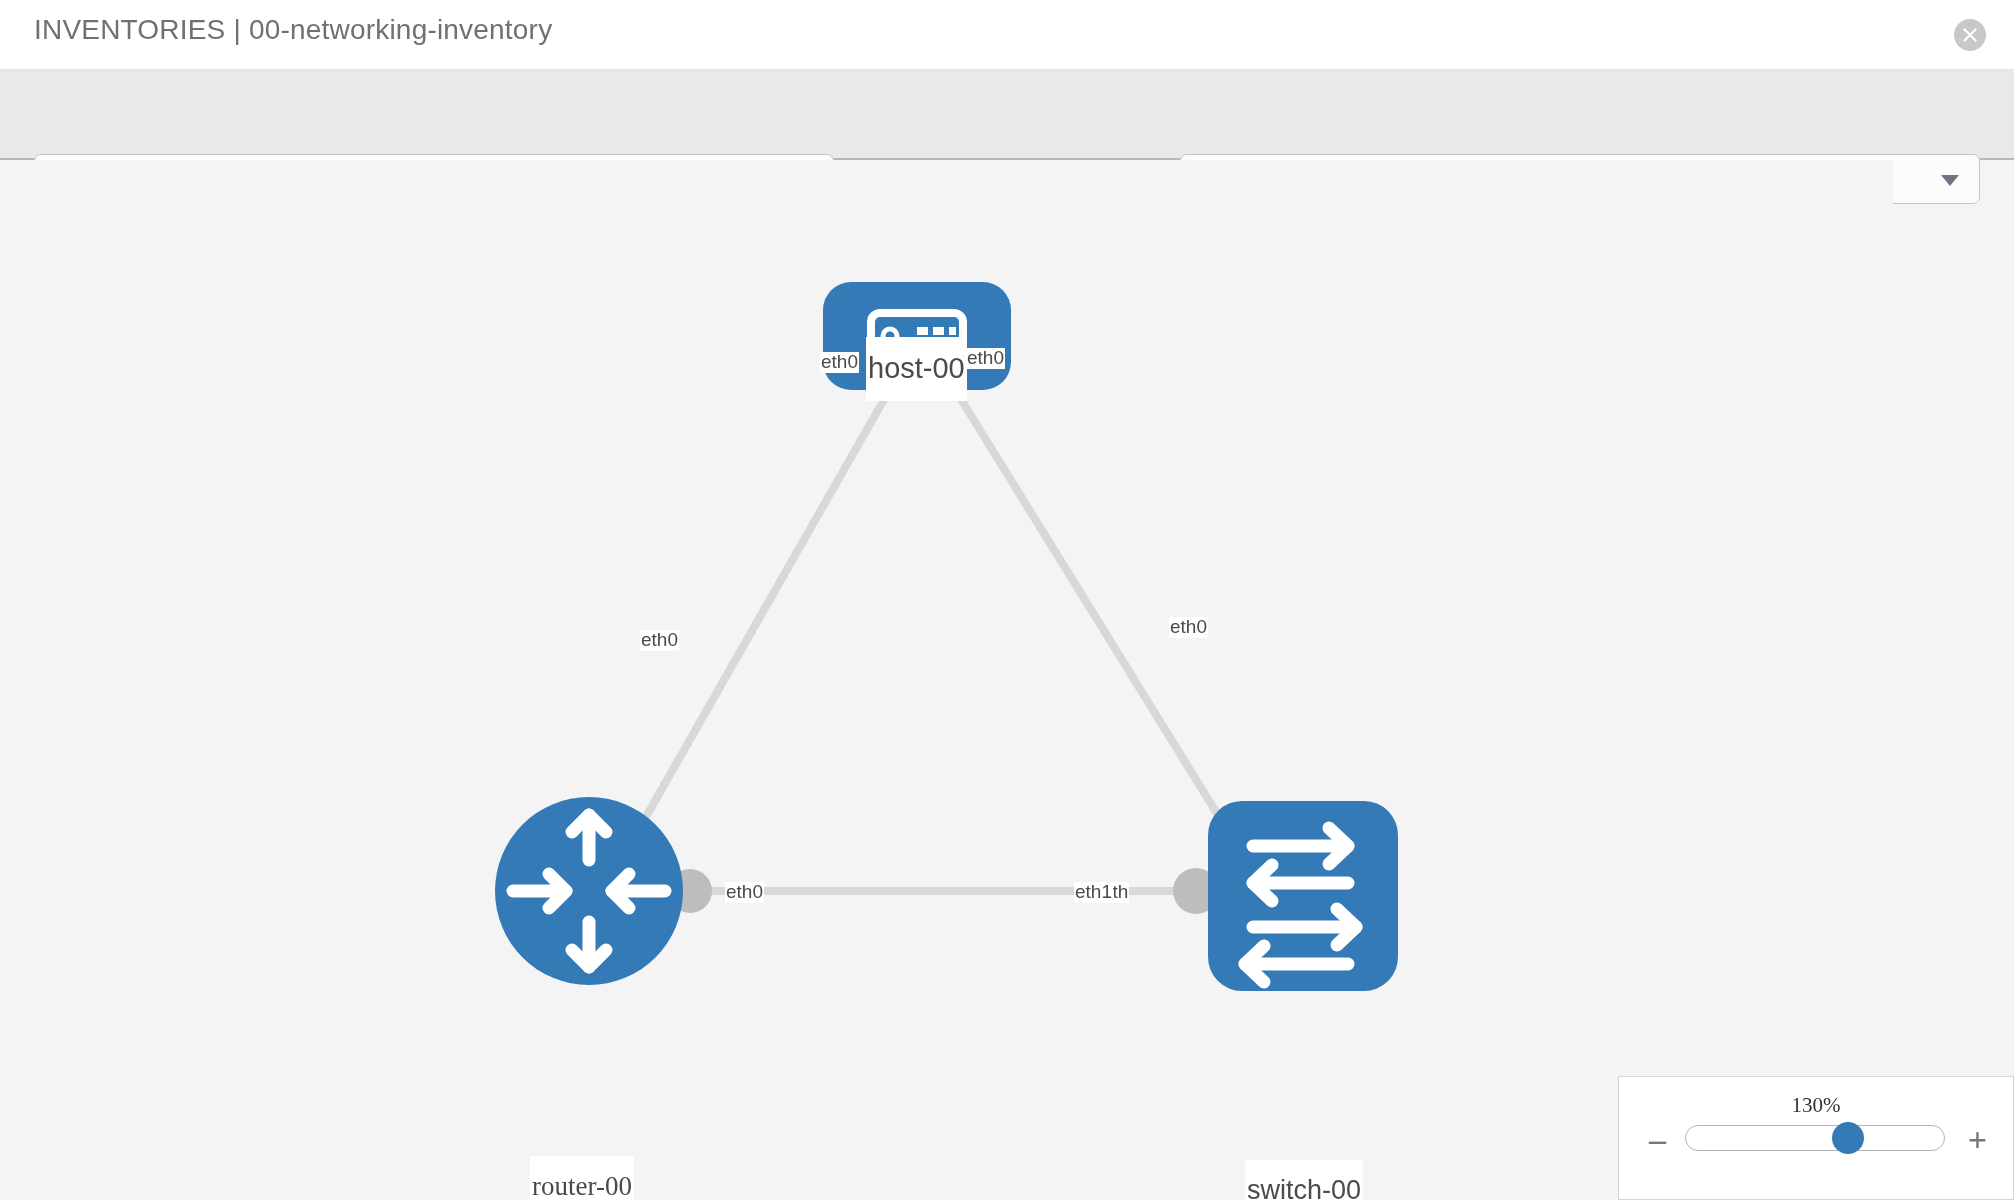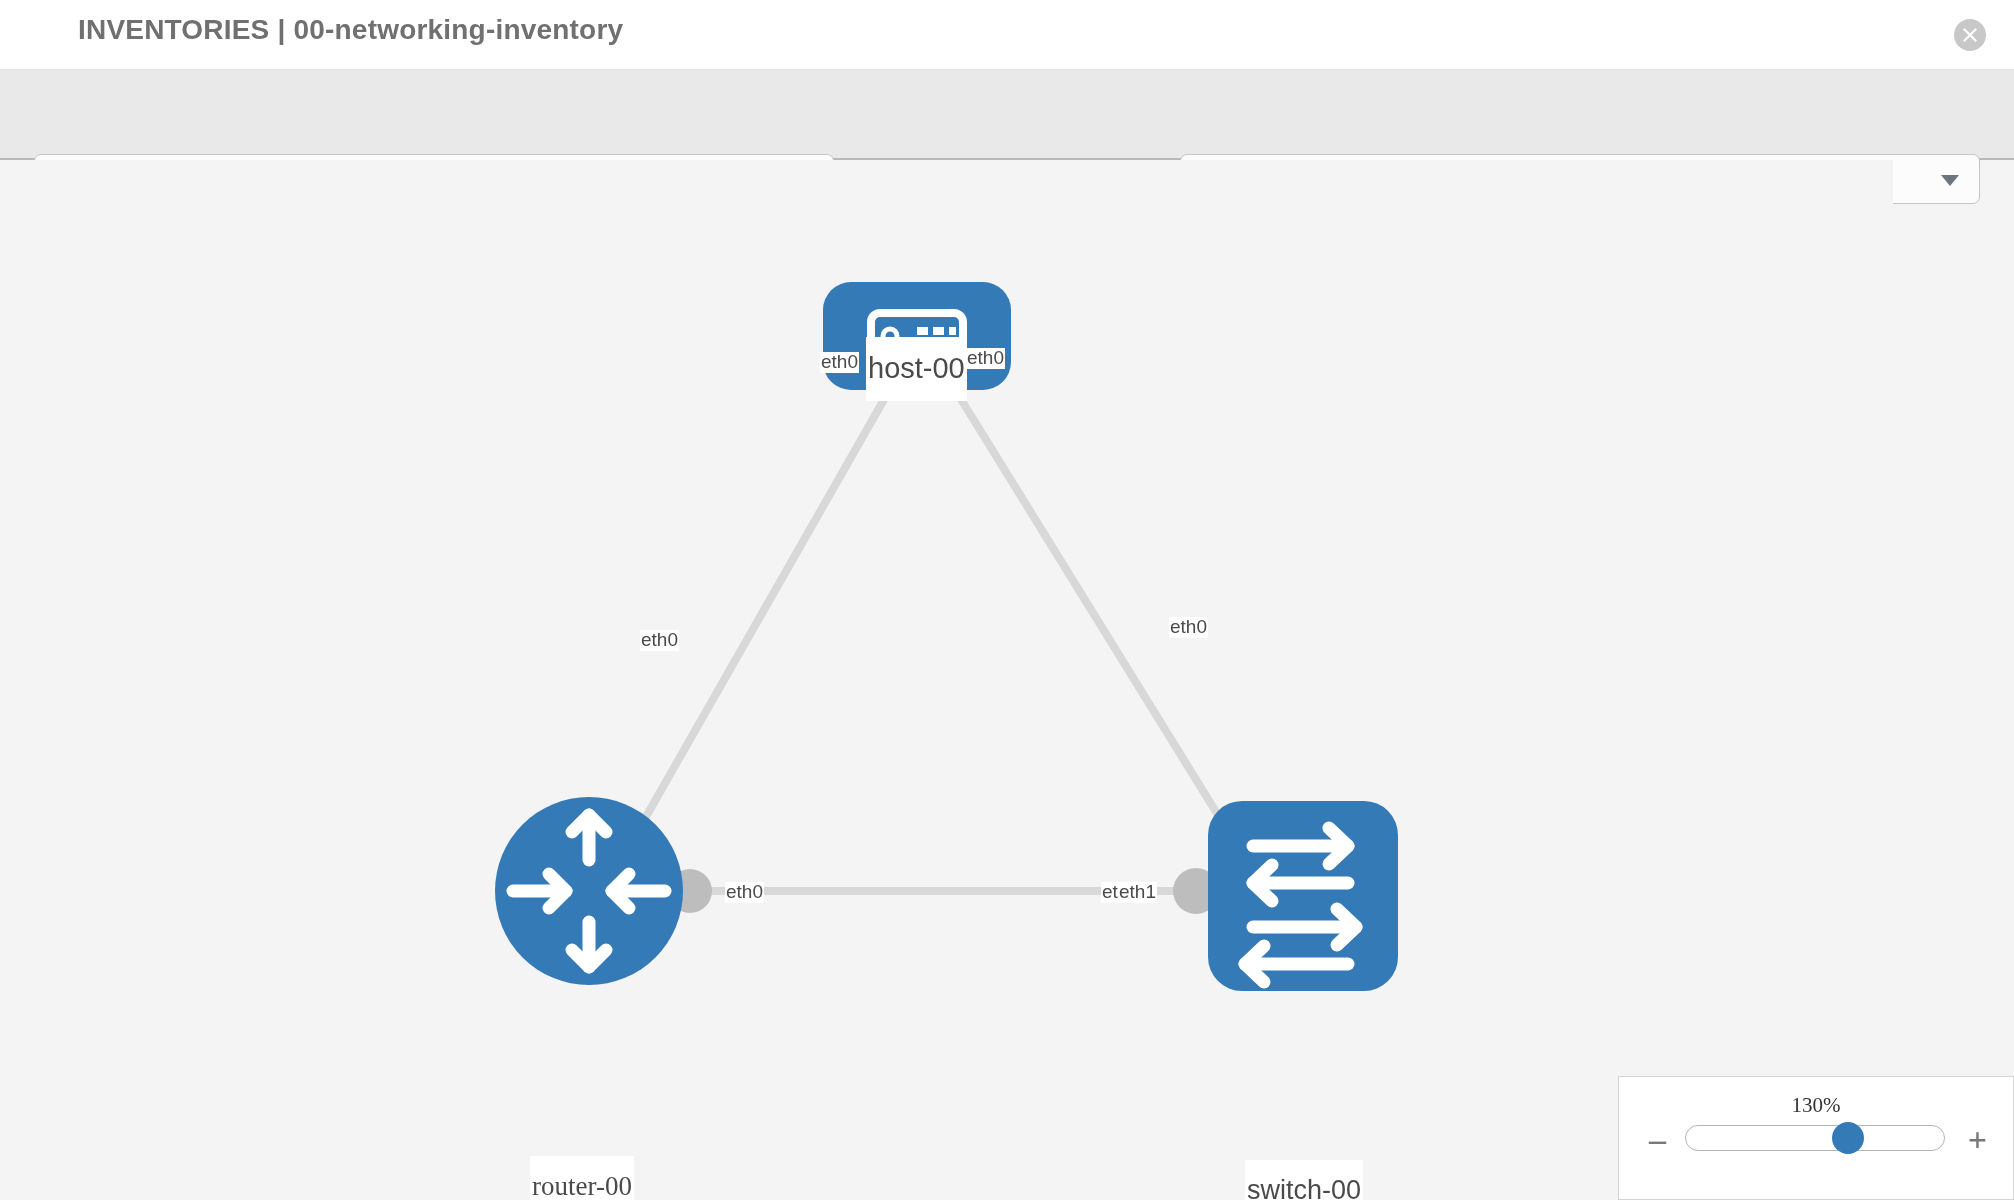--- a/index.html
+++ b/index.html
@@ -25,25 +25,24 @@
     width: 2014px;
     height: 70px;
     background: #ffffff;
     border-bottom: 1px solid #e2e2e2;
   }
   .header-title {
     position: absolute;
     left: 34px;
     top: 14px;
     font-size: 28px;
-    font-weight: bold;
+    font-weight: normal;
     color: #707070;
     letter-spacing: 0.2px;
     white-space: nowrap;
-    margin-left: 44px;
   }
   .close-btn {
     position: absolute;
     right: 28px;
     top: 19px;
     width: 32px;
     height: 32px;
     border-radius: 50%;
     background: #c8c8c8;
     cursor: pointer;
@@ -300,21 +299,21 @@
     <div class="node-label" style="left:866px; top:177px; font-size:29px;">host-00</div>
     <div class="edge-label" style="left:966px; top:188px;">eth0</div>
 
     <div class="edge-label" style="left:640px; top:470px;">eth0</div>
 
     <div class="edge-label" style="left:1169px; top:457px;">eth0</div>
 
     <div class="edge-label" style="left:725px; top:722px;">eth0</div>
 
     <div class="edge-label" style="left:1101px; top:722px;">eth</div>
-    <div class="edge-label" style="left:1118px; top:722px;">eth1</div>
+    <div class="edge-label" style="left:1074px; top:722px;">eth1</div>
 
     <div class="node-label" style="left:530px; top:996px;font-family:Liberation Serif, serif;">router-00</div>
     <div class="node-label" style="left:1245px; top:1000px;text-align:center;">switch-00</div>
 
   </div>
 
   <div class="zoom-widget">
     <div class="zoom-pct">130%</div>
     <div class="zoom-minus">–</div>
     <div class="zoom-track">

